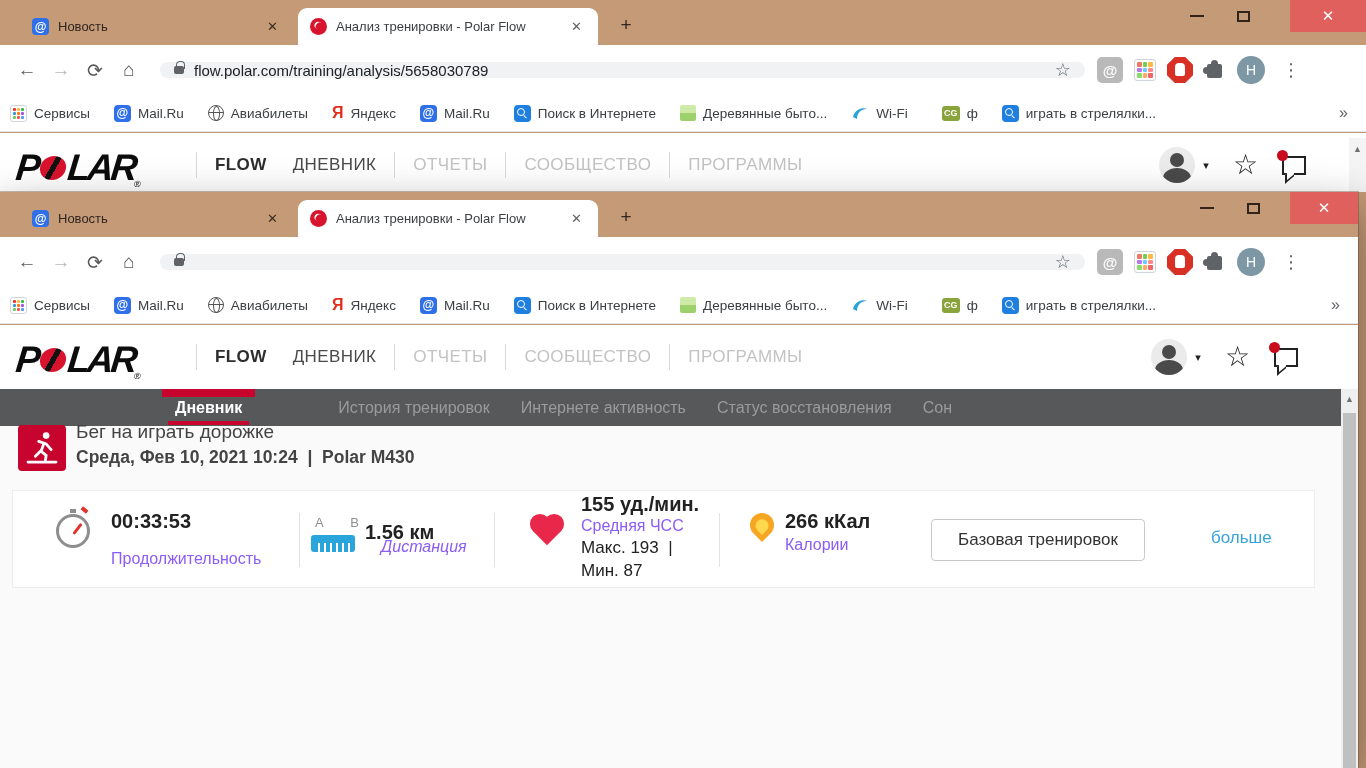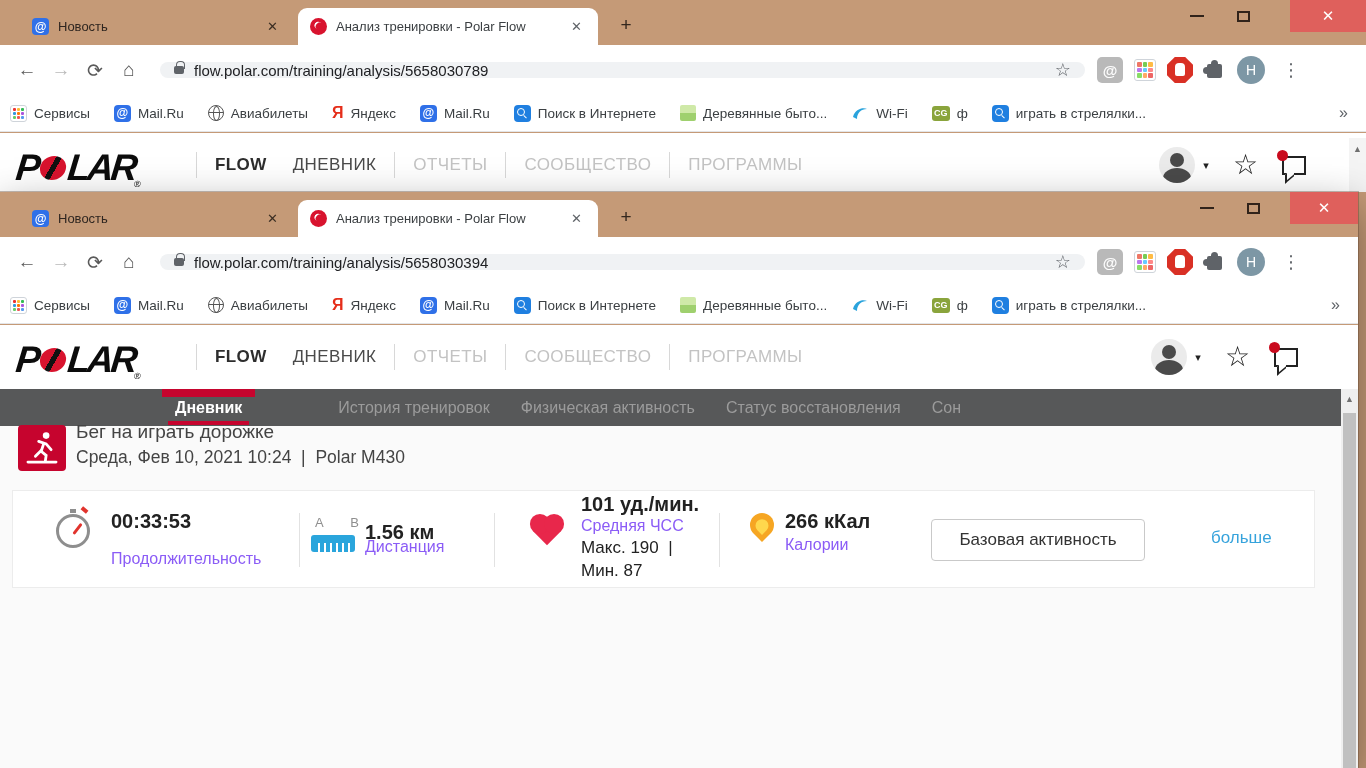--- a/index.html
+++ b/index.html
@@ -81,21 +81,21 @@
   .bm-globe { width:16px; height:16px; border:1.6px solid #555; border-radius:50%; position:relative; }
   .bm-globe::before { content:""; position:absolute; left:0; right:0; top:5.5px; border-top:1.4px solid #555; }
   .bm-globe::after { content:""; position:absolute; left:4px; top:0; width:5px; height:12.5px;
     border:1.4px solid #555; border-radius:50%; }
   .bm-ya { color:#e52e1a; font-weight:bold; font-size:16px; }
   .bm-q { width:17px; height:17px; border-radius:4px; background:#1f7fe0; position:relative; }
   .bm-q::before { content:""; position:absolute; left:3.5px; top:3.5px; width:6px; height:6px; border:1.8px solid #fff; border-radius:50%; }
   .bm-q::after { content:""; position:absolute; left:10.2px; top:10.2px; width:3.5px; height:0; border-top:1.8px solid #fff; transform:rotate(45deg); transform-origin:0 0; }
   .bm-green { width:16px; height:16px; border-radius:2px; background:linear-gradient(180deg,#cfe9a8 50%,#9fd06e 50%); }
   .bm-cg { width:18px; height:15px; border-radius:3px; background:#8aa43c; color:#fff; font-size:9px; font-weight:bold;
-    display:flex; align-items:center; justify-content:center; }
+    display:flex; align-items:center; justify-content:center;margin-left:10px; }
   .bm-chev { margin-left:auto; font-size:16px; color:#5f6368; cursor:pointer; padding-right:8px; }
 
   
   .pnav { position:absolute; left:0; top:133px; right:0; height:64px; background:#fff; }
   .plogo { position:absolute; left:16px; top:14px; display:flex; align-items:center; cursor:pointer;
     font-style:italic; font-weight:900; font-size:37px; letter-spacing:-3px; color:#0c0c0c; transform:skewX(-6deg); }
   .plogo .o { display:inline-block; width:26px; height:24px; border-radius:50%; margin:0 2px;
     background:linear-gradient(115deg, #d8132e 42%, #111 42%, #111 58%, #d8132e 58%); }
   .plogo .reg { font-size:9px; font-style:normal; font-weight:normal; align-self:flex-end; margin-left:1px; letter-spacing:0; }
   .pnav-items { position:absolute; left:178px; top:0; height:64px; display:flex; align-items:center; }
@@ -124,21 +124,21 @@
   .sn-it { font-size:16px; color:#9b9b9b; cursor:pointer; white-space:nowrap; }
   .sn-it.active { color:#fff; font-weight:bold; position:relative; padding:0 5px; margin-right:60px; }
   .sn-it.active::before { content:""; position:absolute; left:-8px; right:-8px; top:-10px; height:8px; background:#c6042e; }
   .sn-it.active::after { content:""; position:absolute; left:-2px; right:-2px; bottom:-8px; height:4px; background:#c6042e; }
 
   
   .content { position:absolute; left:0; top:234px; width:1341px; height:342px; background:#fafafa; }
   .sporticon { position:absolute; left:18px; top:-1px; width:48px; height:46px; background:#c6042e; border-radius:4px;
     display:flex; align-items:center; justify-content:center; }
   .t-title { position:absolute; left:76px; top:-5px; font-size:19px; color:#444; }
-  .t-sub { position:absolute; left:76px; top:21px; font-size:17.5px; color:#444; }
+  .t-sub { position:absolute; left:76px; top:21px; font-size:17.5px; color:#444;font-weight:bold; }
 
   .card { position:absolute; left:12px; top:64px; width:1303px; height:98px; background:#fff;
     border:1px solid #ececec; }
   .stat-label { font-size:16px; color:#8b5cf6; }
   .stat-value { font-size:20px; color:#222; font-weight:bold; }
   .vdiv { position:absolute; top:22px; height:54px; border-left:1px solid #e2e2e2; }
 
   .stopwatch { position:absolute; left:43px; top:23px; width:34px; height:34px; border:3px solid #8e8e8e; border-radius:50%; }
   .stopwatch::before { content:""; position:absolute; left:11px; top:-8px; width:6px; height:4px; background:#8e8e8e; }
   .stopwatch::after { content:""; position:absolute; left:13px; top:4px; width:3px; height:13px; background:#e1332d;
@@ -333,21 +333,20 @@
       </div>
     <div class="winctl ctl-close" style="width:68px">✕</div>
   </div>
   <div class="toolbar">
     <span class="navbtn">←</span>
     <span class="navbtn disabled">→</span>
     <span class="navbtn">⟳</span>
     <span class="navbtn">⌂</span>
     <div class="omnibox">
       <span class="lock"></span>
-      <span class="url">flow.polar.com/training/analysis/5658030394</span>
       <span class="omni-star">☆</span>
     </div>
     <div class="ext-area">
       <span class="ext-mail">@</span>
       <span class="ext-grid">
           <b></b>
           <b></b>
           <b></b>
           <b></b>
           <b></b>
@@ -444,21 +443,21 @@
       <span class="nav-star">☆</span>
       <span class="chatic">
           <span class="dot"></span>
         </span>
     </div>
   </div>
   <div class="subnav">
     <div class="subnav-items">
       <span class="sn-it active">Дневник</span>
       <span class="sn-it">История тренировок</span>
-      <span class="sn-it">Физическая активность</span>
+      <span class="sn-it">Интернете активность</span>
       <span class="sn-it">Статус восстановления</span>
       <span class="sn-it">Сон</span>
     </div>
   </div>
 
   <div class="content">
     <div class="sporticon">
       <svg width="40" height="38" viewBox="0 0 48 46" fill="none" stroke="#fff" stroke-width="3.4" stroke-linecap="round">
         <circle cx="29" cy="8" r="4" fill="#fff" stroke="none"></circle>
         <path d="M20 15 l9 3 6 7"></path>
@@ -478,35 +477,35 @@
       <div style="position:absolute;left:98px;top:19px;" class="stat-value">00:33:53</div>
       <div style="position:absolute;left:98px;top:59px;" class="stat-label">Продолжительность</div>
       <span class="vdiv" style="left:286px"></span>
 
       <div class="ruler-ab">
           <span>А</span>
           <span>В</span>
         </div>
       <span class="ruler"></span>
       <div style="position:absolute;left:352px;top:30px;" class="stat-value">1.56 км</div>
-      <div style="position:absolute;left:352px;top:47px;" class="stat-label">Дистанция</div>
+      <div style="position:absolute;left:368px;top:47px;font-style:italic;" class="stat-label">Дистанция</div>
       <span class="vdiv" style="left:481px"></span>
 
       <span class="heart"></span>
-      <div style="position:absolute;left:568px;top:2px;" class="stat-value">101 уд./мин.</div>
+      <div style="position:absolute;left:568px;top:2px;" class="stat-value">155 уд./мин.</div>
       <div style="position:absolute;left:568px;top:26px;" class="stat-label">Средняя ЧСС</div>
-      <div style="position:absolute;left:568px;top:47px;font-size:17px;color:#222;"><span>Макс. 190</span> &nbsp;<span>|</span></div>
+      <div style="position:absolute;left:568px;top:47px;font-size:17px;color:#222;"><span>Макс. 193</span> &nbsp;<span>|</span></div>
       <div style="position:absolute;left:568px;top:70px;font-size:17px;color:#222;">Мин. 87</div>
       <span class="vdiv" style="left:706px"></span>
 
       <span class="flame"></span>
       <div style="position:absolute;left:772px;top:19px;" class="stat-value">266 кКал</div>
       <div style="position:absolute;left:772px;top:45px;" class="stat-label">Калории</div>
 
-      <div class="benefit-btn">Базовая активность</div>
+      <div class="benefit-btn">Базовая тренировок</div>
       <div class="more-link">больше</div>
     </div>
 
   </div>
 
   <div class="sb2">
     <span class="sb-up" style="top:5px">▲</span>
     <span class="sb2-thumb"></span>
   </div>
 </div>

